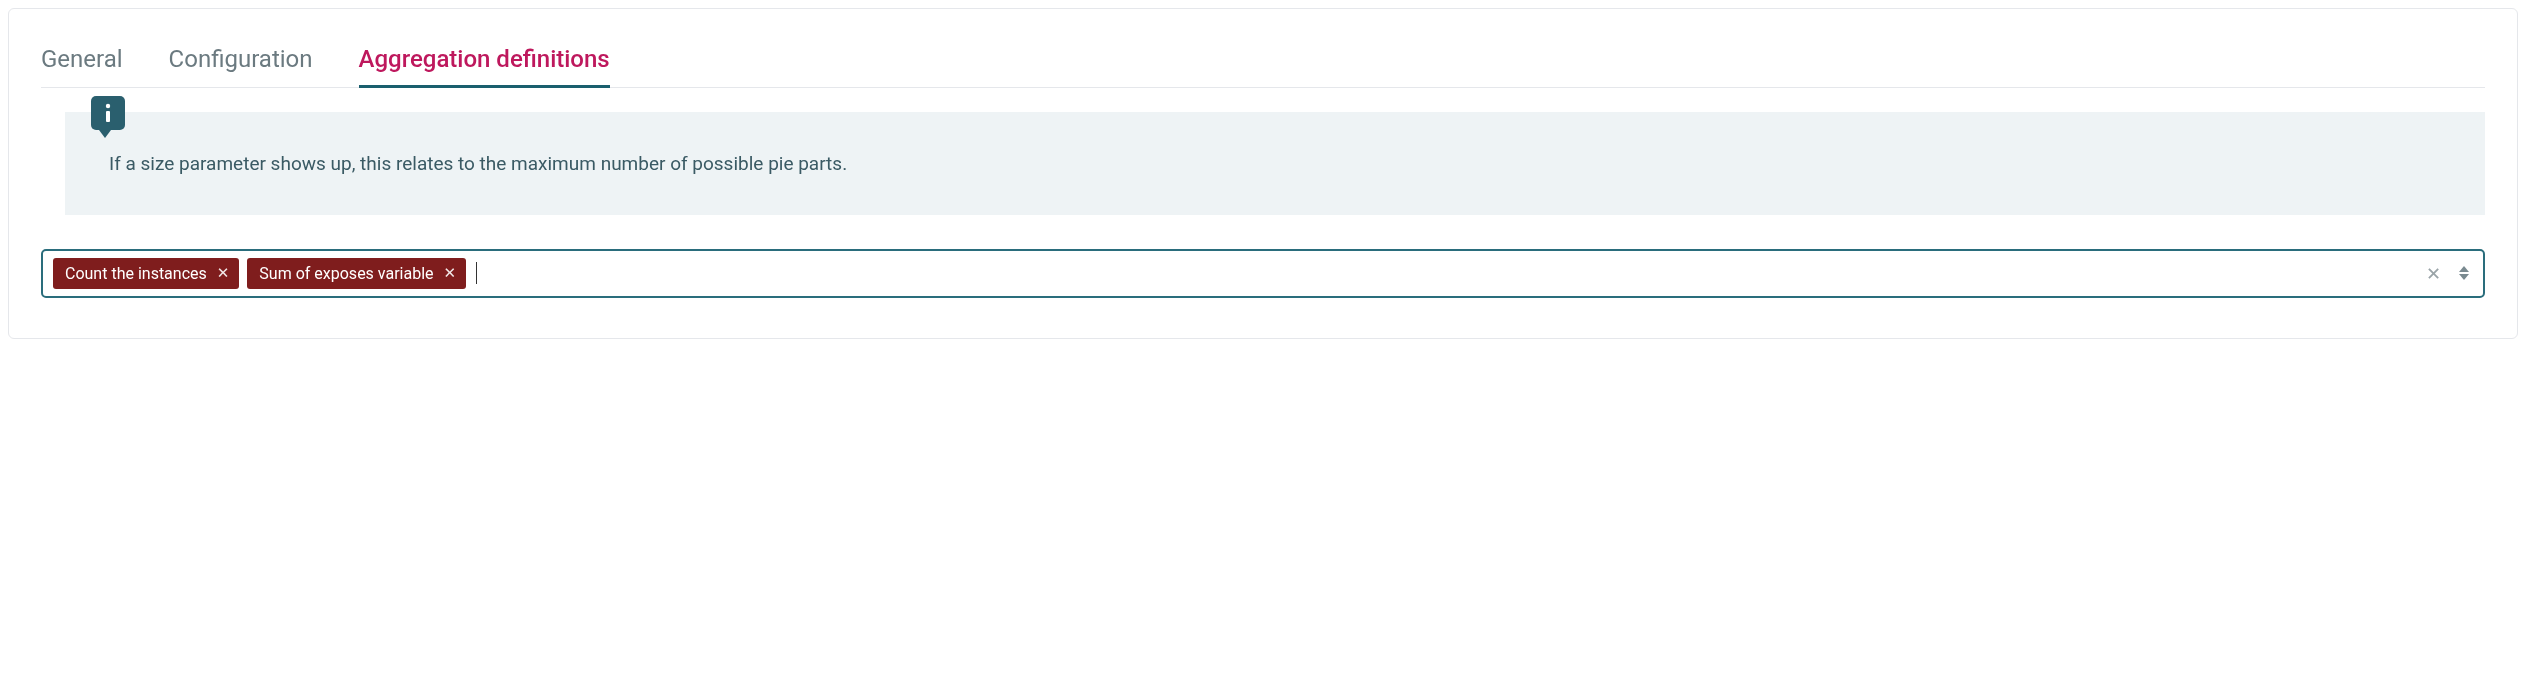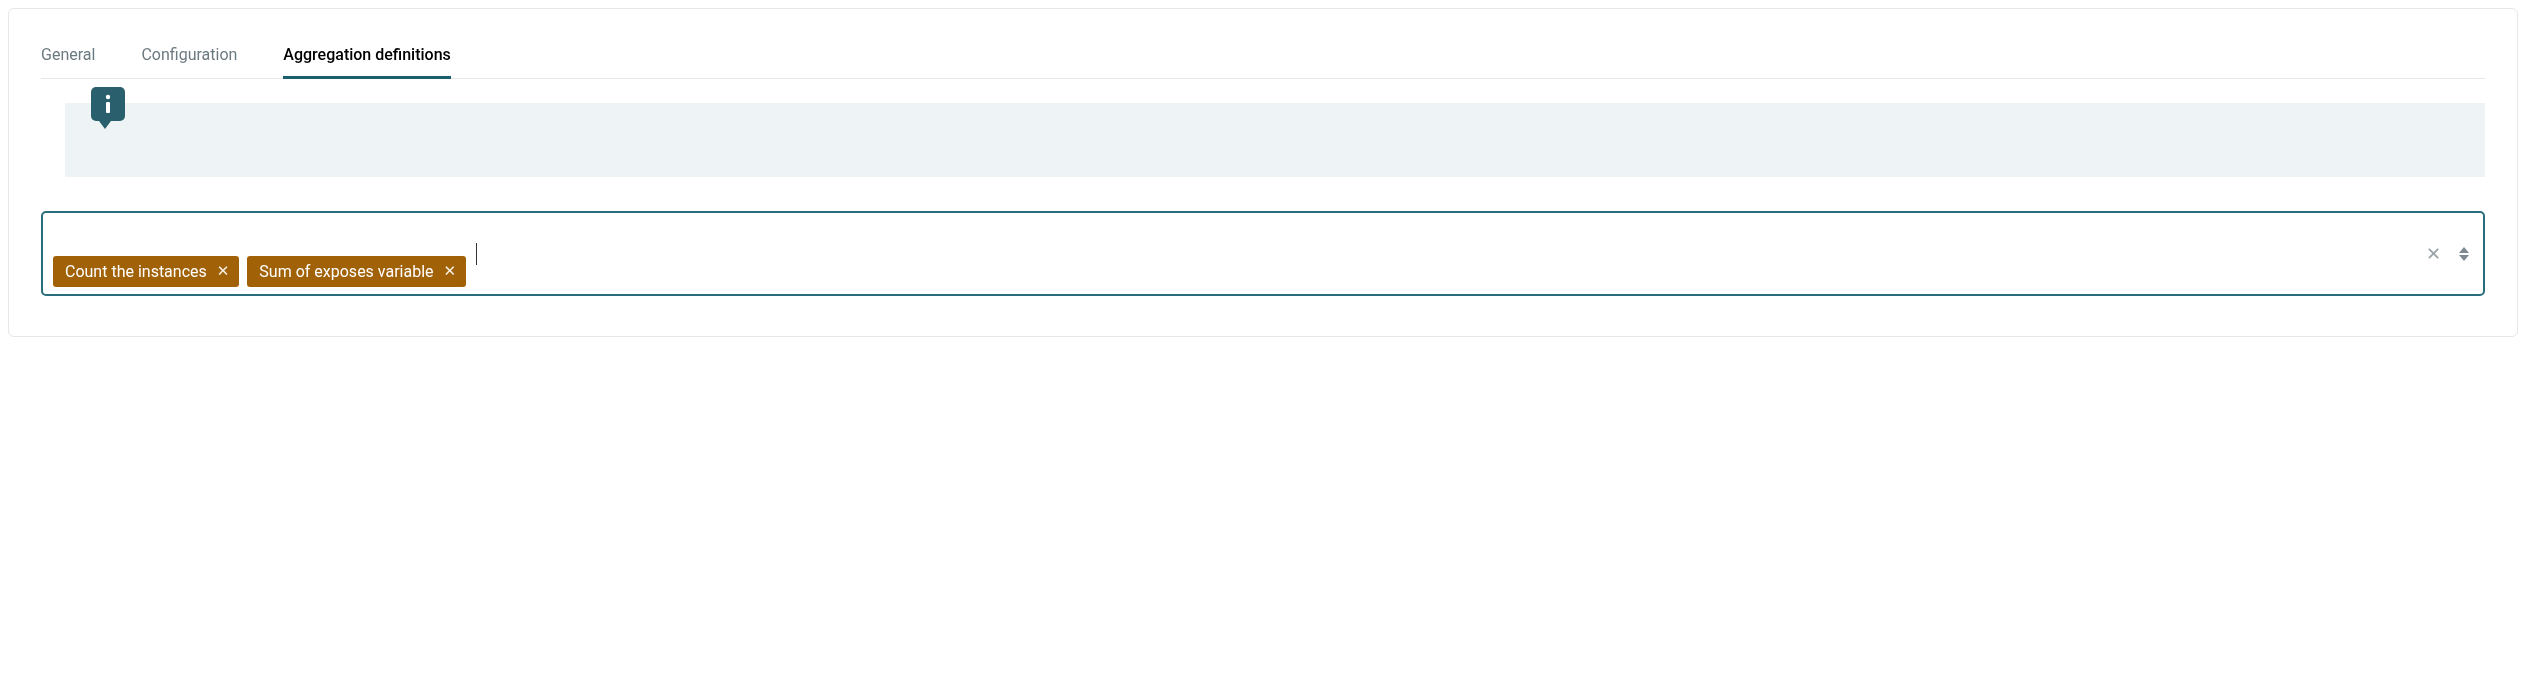--- a/index.html
+++ b/index.html
@@ -18,28 +18,28 @@
     border-radius: 6px;
     padding: 28px 32px 40px 32px;
   }
   .tabs {
     display: flex;
     gap: 46px;
     border-bottom: 1px solid #e5e7eb;
     margin-bottom: 24px;
   }
   .tab {
-    font-size: 16px;
+    font-size: 24px;
     color: #6b7a80;
     padding: 8px 0 14px 0;
     cursor: pointer;
     position: relative;
   }
   .tab.active {
-    color: #000000;
+    color: #be185d;
     font-weight: 500;
   }
   .tab.active::after {
     content: "";
     position: absolute;
     left: 0;
     right: 0;
     bottom: -1px;
     height: 3px;
     background: #1a5f6e;
@@ -90,29 +90,28 @@
   .tag-input {
     border: 2px solid #2a6d7c;
     border-radius: 5px;
     padding: 7px 10px;
     display: flex;
     align-items: center;
     gap: 8px;
     min-height: 46px;
   }
   .tag {
-    background: #a16207;
+    background: #7f1d1d;
     color: #ffffff;
     font-size: 16px;
     padding: 6px 10px 6px 12px;
     border-radius: 3px;
     display: inline-flex;
     align-items: center;
     gap: 10px;
-    margin-top: 36px;
   }
   .tag-remove {
     cursor: pointer;
     font-size: 15px;
     line-height: 1;
     opacity: 0.9;
   }
   .cursor {
     width: 1px;
     height: 22px;
@@ -153,20 +152,21 @@
   </div>
 
   <div class="info-box">
     <div class="info-icon">
       <svg viewBox="0 0 8 20">
           <circle cx="4" cy="3" r="2.2"></circle>
           <rect x="2" y="8" width="4" height="11" rx="1"></rect>
         </svg>
     </div>
     <div class="info-text">
+      <p>If a size parameter shows up, this relates to the maximum number of possible pie parts.</p>
     </div>
   </div>
 
   <div class="tag-input">
     <span class="tag">
       <span>Count the instances</span>
       <span class="tag-remove">✕</span>
     </span>
     <span class="tag">
       <span>Sum of exposes variable</span>

